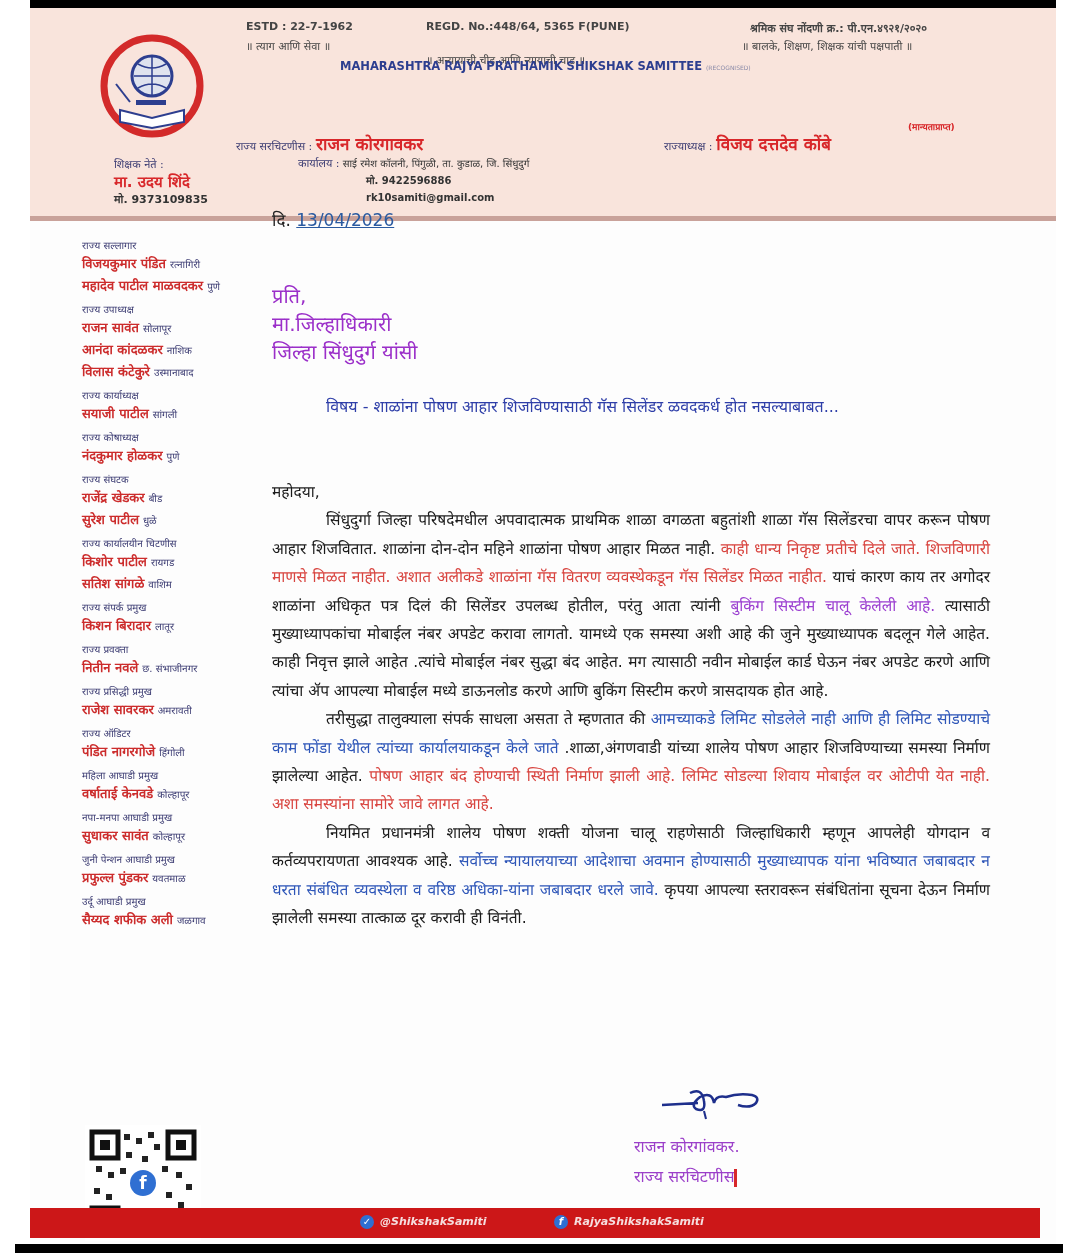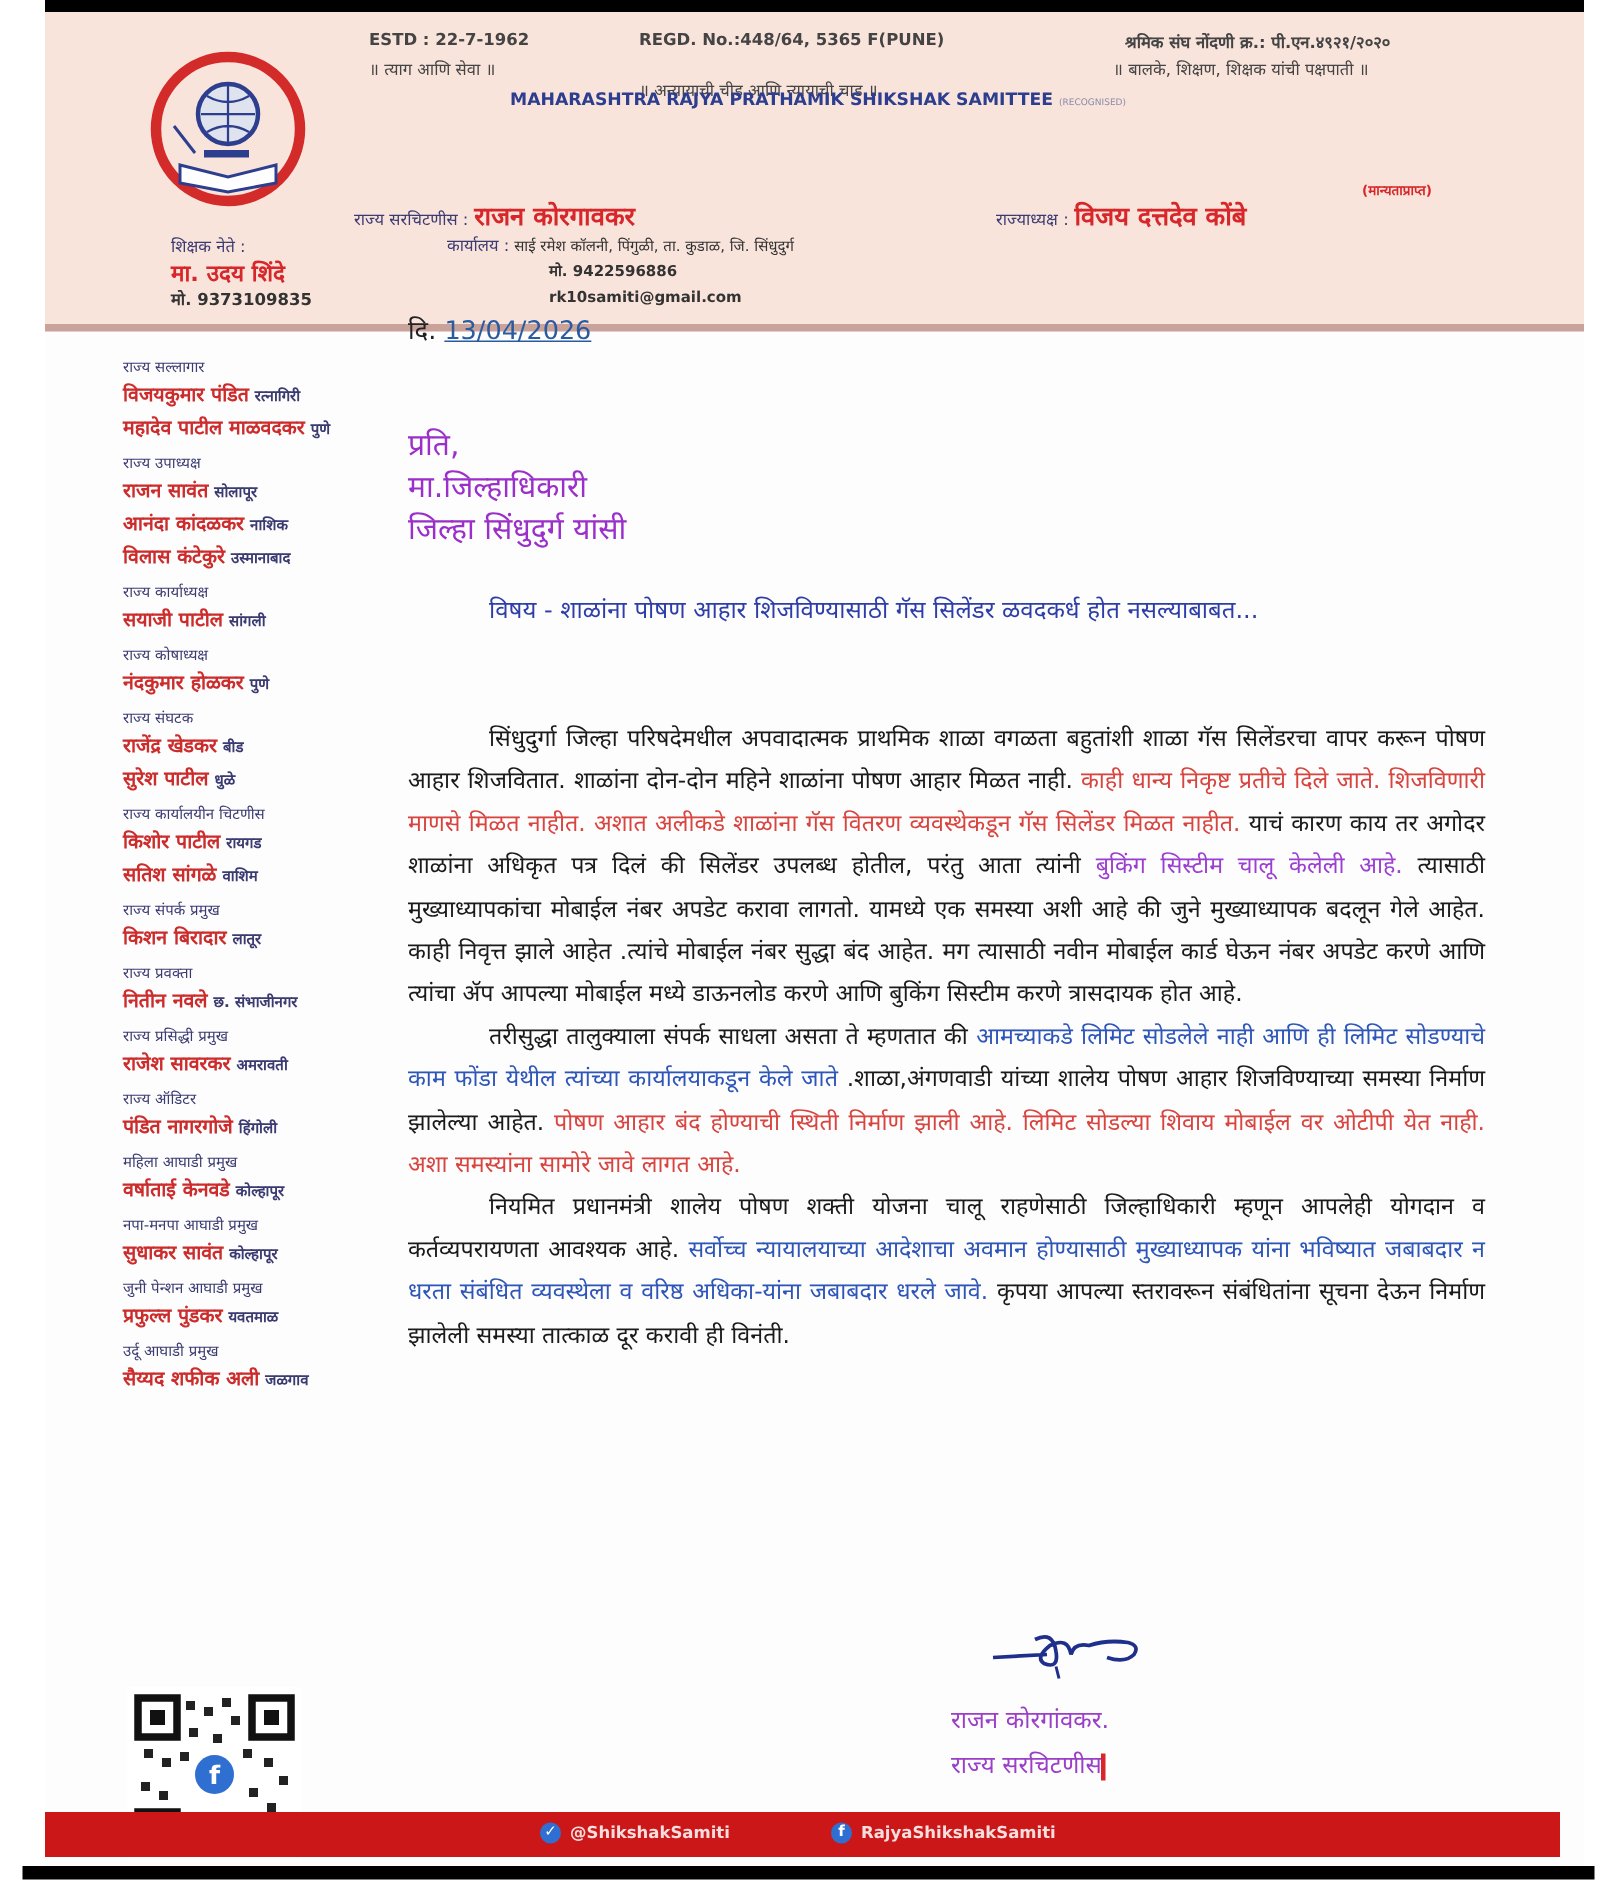--- a/index.html
+++ b/index.html
@@ -13,37 +13,37 @@
   .hdr-small { position:absolute; font-size:11px; color:#444; white-space:nowrap; font-weight:bold; }
   .hdr-eng { position:absolute; left:310px; top:51px; font-size:11.5px; font-weight:bold; color:#2d3e8f; white-space:nowrap; }
   .hdr-eng small { font-size:6px; color:#8a8aa8; font-weight:normal; }
   .title { position:absolute; left:204px; top:66px; font-size:38px; font-weight:bold; color:#d8272a; white-space:nowrap; letter-spacing:0.5px; }
   .subtitle { position:absolute; left:878px; top:112px; font-size:9px; color:#d8272a; font-weight:bold; }
   .lbl { color:#3b3b72; font-size:11px; }
   .red-name { color:#d8272a; font-weight:bold; }
   .sidebar { position:absolute; left:52px; top:225px; width:200px; }
   .sb-role { font-size:10px; color:#3b3b72; margin-top:6px; line-height:14px; }
   .sb-name { font-size:13px; color:#cc2c2c; font-weight:bold; line-height:21px; }
-  .sb-city { font-size:10px; color:#3b3b72; font-weight:bold; margin-left:4px;text-align:center; }
+  .sb-city { font-size:10px; color:#3b3b72; font-weight:normal; margin-left:4px;text-align:center; }
   .qr { position:absolute; left:55px; top:1117px; width:110px; height:110px; background:#fff; border:3px solid #fff; }
   .date { position:absolute; left:272px; top:208px; font-size:17px; color:#222; }
   .date u { color:#2a5aa0; text-decoration:underline; }
   .addr { position:absolute; left:272px; top:282px; color:#9b2fc9; font-size:20px; line-height:28px; }
   .subject { position:absolute; left:272px; top:392px; width:700px; color:#2e3ea8; font-size:16px; line-height:29px; text-indent:54px; }
   .body { position:absolute; left:272px; top:478px; width:718px; color:#1a1a1a; font-size:15.5px; line-height:28.4px; text-align:justify; }
   .body p { margin:0; }
   .ind { text-indent:54px; }
   .c-red { color:#d8443f; }
   .c-purple { color:#9b3fd0; }
   .c-blue { color:#2e56b8; }
   .sig { position:absolute; left:660px; top:1083px; width:120px; height:40px; }
   .signame { position:absolute; left:634px; top:1132px; color:#9b3fc9; font-size:16px; line-height:30px; }
   .cursor { display:inline-block; width:3px; height:18px; background:#d8272a; vertical-align:middle; }
   .footer { position:absolute; left:30px; top:1208px; width:1010px; height:30px; background:#cc1718; }
-  .footer-item { position:absolute; top:7px; font-size:11px; color:#f6dede; font-weight:bold; white-space:nowrap; }
+  .footer-item { position:absolute; top:7px; font-size:11px; color:#f6dede; font-weight:bold; white-space:nowrap;font-style:italic; }
   .fb-dot { display:inline-block; width:14px; height:14px; border-radius:50%; background:#2f6fd2; color:#fff; font-size:10px; text-align:center; line-height:14px; vertical-align:middle; margin-right:6px; }
 </style>
 </head>
 <body>
 
 <div class="topbar"></div>
 
 <div class="page">
 
   <div class="header">
@@ -176,20 +176,21 @@
 
 <div class="addr">
   <div>प्रति,</div>
   <div>मा.जिल्हाधिकारी</div>
   <div>जिल्हा सिंधुदुर्ग यांसी</div>
 </div>
 
 <div class="subject">विषय - शाळांना पोषण आहार शिजविण्यासाठी गॅस सिलेंडर ळवदकर्ध होत नसल्याबाबत...</div>
 
 <div class="body">
+  <p>महोदया,</p>
   <p class="ind"><span>सिंधुदुर्गा जिल्हा परिषदेमधील अपवादात्मक प्राथमिक शाळा वगळता बहुतांशी शाळा गॅस सिलेंडरचा वापर करून पोषण आहार शिजवितात. शाळांना दोन-दोन महिने शाळांना पोषण आहार मिळत नाही. </span><span class="c-red">काही धान्य निकृष्ट प्रतीचे दिले जाते. शिजविणारी माणसे मिळत नाहीत. अशात अलीकडे शाळांना गॅस वितरण व्यवस्थेकडून गॅस  सिलेंडर मिळत नाहीत.</span><span> याचं कारण काय तर अगोदर शाळांना अधिकृत पत्र दिलं की सिलेंडर उपलब्ध होतील, परंतु आता त्यांनी </span><span class="c-purple">बुकिंग सिस्टीम चालू केलेली आहे.</span><span> त्यासाठी मुख्याध्यापकांचा मोबाईल नंबर अपडेट करावा लागतो. यामध्ये एक समस्या अशी आहे की जुने मुख्याध्यापक बदलून गेले आहेत. काही निवृत्त झाले आहेत .त्यांचे मोबाईल नंबर सुद्धा बंद आहेत. मग त्यासाठी नवीन मोबाईल कार्ड घेऊन नंबर अपडेट करणे आणि त्यांचा ॲप आपल्या मोबाईल मध्ये डाऊनलोड करणे आणि बुकिंग सिस्टीम करणे त्रासदायक होत आहे.</span></p>
   <p class="ind"><span>तरीसुद्धा तालुक्याला संपर्क  साधला असता ते म्हणतात की </span><span class="c-blue">आमच्याकडे लिमिट सोडलेले नाही आणि ही लिमिट सोडण्याचे काम फोंडा येथील त्यांच्या कार्यालयाकडून केले जाते</span><span> .शाळा,अंगणवाडी यांच्या शालेय पोषण आहार शिजविण्याच्या समस्या निर्माण झालेल्या आहेत. </span><span class="c-red">पोषण आहार बंद होण्याची स्थिती निर्माण झाली आहे.  लिमिट सोडल्या शिवाय मोबाईल वर ओटीपी येत नाही. अशा समस्यांना सामोरे जावे लागत आहे.</span></p>
   <p class="ind"><span>नियमित प्रधानमंत्री शालेय पोषण शक्ती योजना चालू राहणेसाठी जिल्हाधिकारी म्हणून आपलेही योगदान व कर्तव्यपरायणता आवश्यक आहे. </span><span class="c-blue">सर्वोच्च न्यायालयाच्या आदेशाचा अवमान होण्यासाठी मुख्याध्यापक यांना भविष्यात जबाबदार न धरता संबंधित व्यवस्थेला व वरिष्ठ अधिका-यांना जबाबदार धरले जावे.</span><span> कृपया आपल्या स्तरावरून संबंधितांना सूचना देऊन निर्माण झालेली समस्या तात्काळ दूर करावी ही विनंती.</span></p>
 </div>
 
 <svg class="sig" viewBox="0 0 120 40">
   <path d="M2 22 L38 20 M30 10 Q42 4 44 18 Q46 30 36 26 Q30 22 40 14 Q52 8 54 20 Q56 12 66 14 Q78 10 92 12 Q100 14 96 20 Q90 26 78 22" stroke="#1e2f8c" stroke-width="2.5" fill="none"></path>
   <path d="M44 28 L46 36" stroke="#1e2f8c" stroke-width="2"></path>
 </svg>
 

